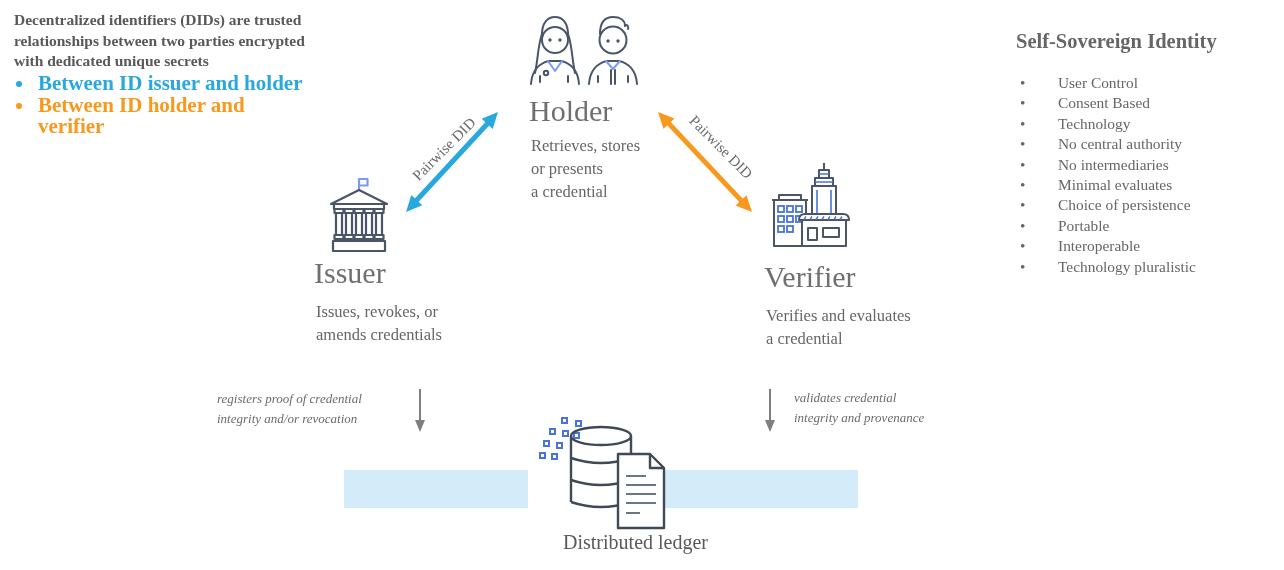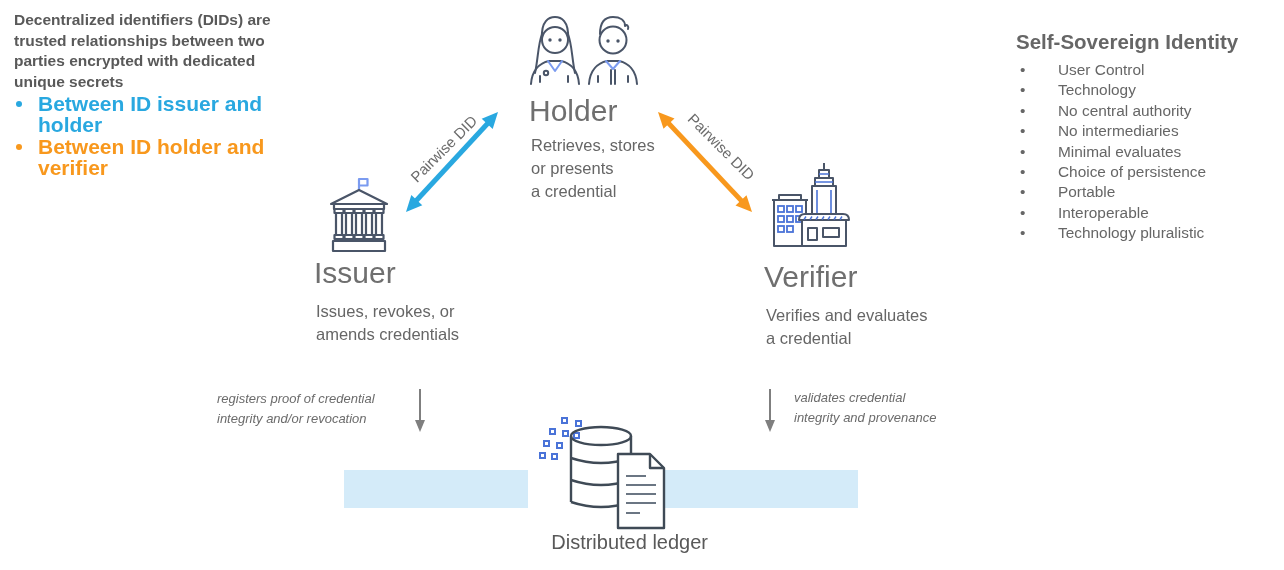--- a/index.html
+++ b/index.html
@@ -1,30 +1,30 @@
 <!DOCTYPE html>
 <html><head>
 <meta charset="utf-8">
 <style>
   html,body{margin:0;padding:0;background:#fff;}
   .canvas{position:relative;width:1284px;height:570px;background:#fff;overflow:hidden;
-          font-family:Liberation Sans, sans-serif;}
+          font-family:Liberation Serif, serif;}
 
   
   .intro{position:absolute;left:14px;top:10px;width:296px;}
   .intro-p{margin:0;font-size:15.5px;line-height:20.5px;color:#595959;font-weight:600;}
   .intro-bullet{display:flex;align-items:flex-start;margin-top:1px;font-size:21px;
                 line-height:21px;font-weight:700;}
   .intro-bullet .b-dot{width:6px;height:6px;border-radius:50%;margin:8px 16px 0 2px;flex:0 0 6px;}
   .intro-bullet.blue{color:#29A8E0;}  .intro-bullet.blue .b-dot{background:#29A8E0;}
   .intro-bullet.orange{color:#F8981D;}.intro-bullet.orange .b-dot{background:#F8981D;}
 
   
   .ssi{position:absolute;left:1016px;top:30px;width:266px;color:#666;}
-  .ssi-title{font-size:20.5px;font-weight:700;color:#666;margin-bottom:6px;}
+  .ssi-title{font-size:20.5px;font-weight:700;color:#666;margin-bottom:20px;}
   .ssi-list{list-style:none;margin:0;padding:0;}
   .ssi-list li{position:relative;padding-left:42px;font-size:15.4px;line-height:20.4px;}
   .ssi-list li::before{content:"\2022";position:absolute;left:4px;top:0;color:#666;}
 
   
   .node-title{position:absolute;font-size:30px;font-weight:400;color:#6f6f6f;white-space:nowrap;}
   .node-desc{position:absolute;font-size:16.5px;line-height:23px;color:#666;
              white-space:pre-line;}
 
   
@@ -57,20 +57,21 @@
     <div class="intro-bullet orange">
       <span class="b-dot"></span>
       <span>Between ID holder and verifier</span>
     </div>
   </div>
 
   <div class="ssi">
     <div class="ssi-title">Self-Sovereign Identity</div>
     <ul class="ssi-list">
       <li>User Control</li>
+      <li>Consent Based</li>
       <li>Technology</li>
       <li>No central authority</li>
       <li>No intermediaries</li>
       <li>Minimal evaluates</li>
       <li>Choice of persistence</li>
       <li>Portable</li>
       <li>Interoperable</li>
       <li>Technology pluralistic</li>
     </ul>
   </div>

